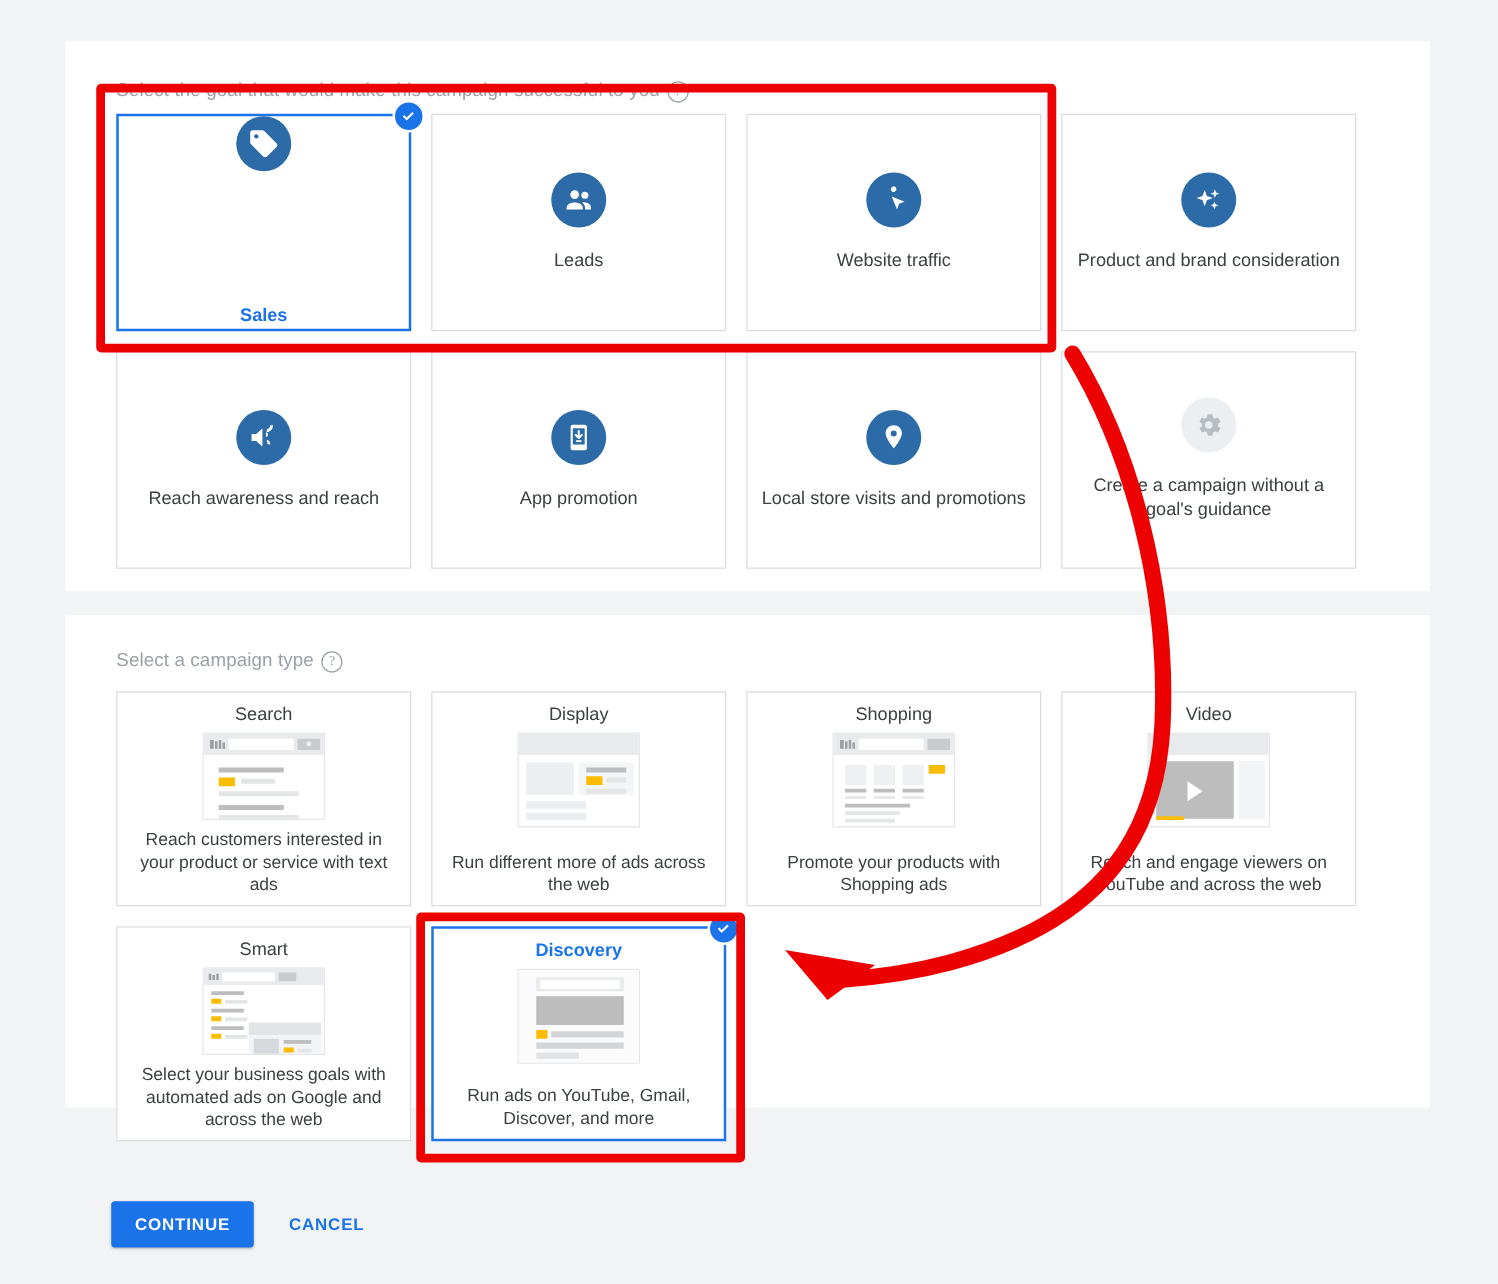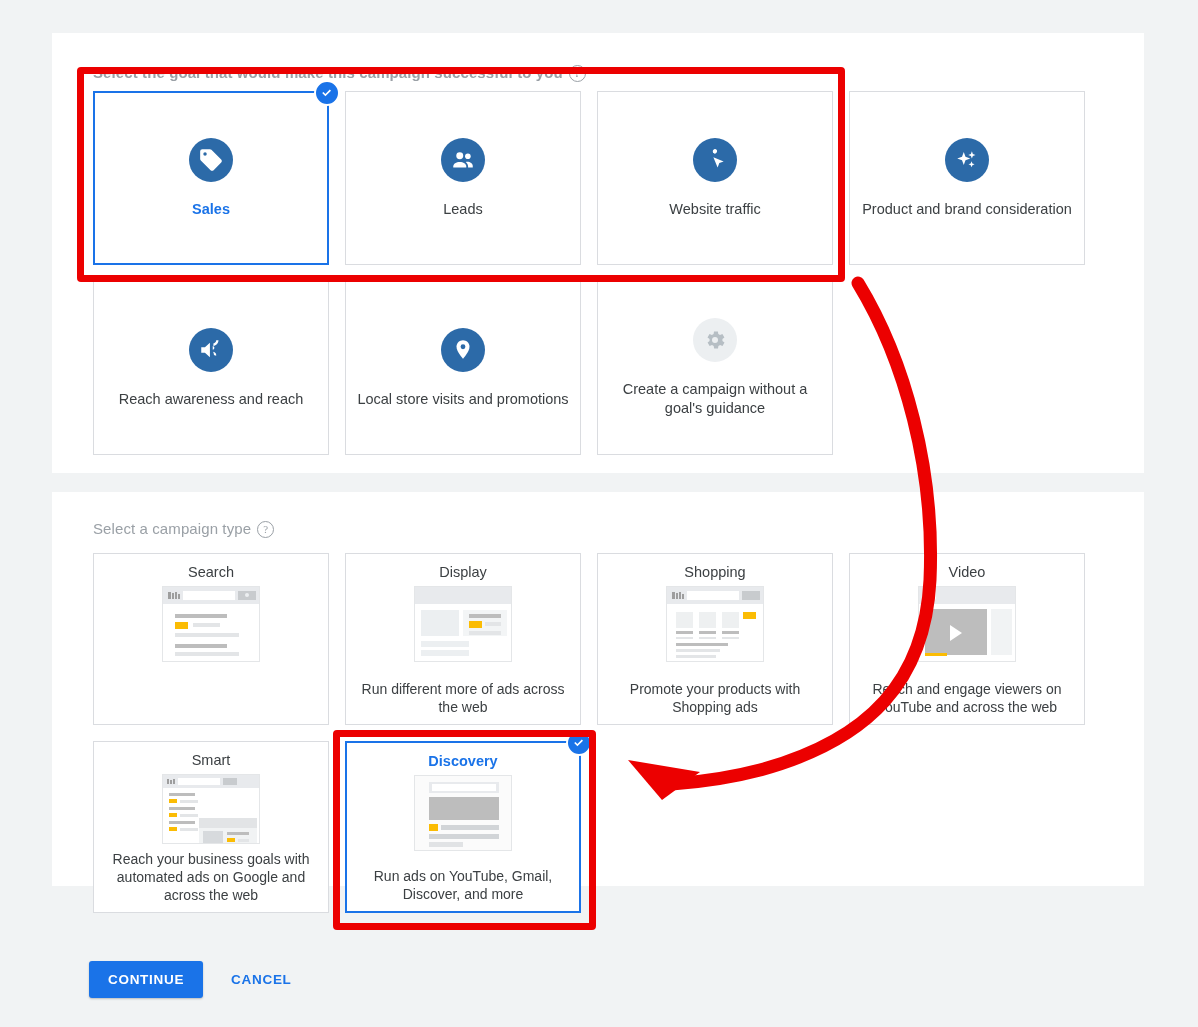--- a/index.html
+++ b/index.html
@@ -43,21 +43,21 @@
     height: 394px;
   }
 
   .section-heading {
     position: absolute;
     font-size: 15px;
     color: #9aa0a6;
     letter-spacing: .1px;
     white-space: nowrap;
   }
-  #goal-heading { left: 41px; top: 31px; font-weight: bold; }
+  #goal-heading { left: 41px; top: 31px; }
   #type-heading { left: 41px; top: 28px; }
 
   .help-icon {
     display: inline-block;
     width: 15px; height: 15px;
     border: 1.4px solid #9aa0a6;
     border-radius: 50%;
     font-size: 11px;
     line-height: 14px;
     text-align: center;
@@ -85,20 +85,21 @@
     background: #fff;
     display: flex;
     flex-direction: column;
     align-items: center;
     justify-content: center;
     box-sizing: border-box;
     cursor: pointer;
   }
   .goal-card.selected {
     border: 2px solid #1a73e8;
+    justify-content: space-between;
   }
   .goal-icon {
     width: 44px; height: 44px;
     border-radius: 50%;
     background: #2c6aa8;
     display: flex;
     align-items: center;
     justify-content: center;
     margin-bottom: 18px;
   }
@@ -323,20 +324,31 @@
           <svg width="26" height="26" viewBox="0 0 24 24">
             <path d="M3 9.5h3.4L11 5.4v13.2L6.4 14.5H3z" fill="#fff"></path>
             <path d="M13.6 8.2c.9.2 1.5.9 1.5 1.8s-.6 1.6-1.5 1.8z" fill="#fff"></path>
             <path d="M14.2 13.6c1.5.3 2.6 1.5 2.6 3 0 .3 0 .5-.1.8l-2.1-.8c.1-.2.1-.4.1-.6 0-.5-.2-.9-.5-1.2z" fill="#fff"></path>
             <path d="M14.2 8.2V6c1.5-.3 2.6-1.5 2.6-3h2.1c0 2.7-2 4.8-4.7 5.2z" fill="#fff"></path>
           </svg>
         </div>
         <div class="goal-label">Reach awareness and reach</div>
       </div>
 
+      <div class="goal-card">
+        <div class="goal-icon">
+          <svg width="26" height="26" viewBox="0 0 24 24">
+            <rect x="6" y="2.5" width="12" height="19" rx="1.6" fill="#fff"></rect>
+            <rect x="7.6" y="5.2" width="8.8" height="12" fill="#2c6aa8"></rect>
+            <path d="M12 7.2v5.2m0 0 2.2-2.2M12 12.4l-2.2-2.2" stroke="#fff" stroke-width="1.5" fill="none" stroke-linecap="round"></path>
+            <rect x="10" y="14" width="4" height="1.4" fill="#fff"></rect>
+          </svg>
+        </div>
+        <div class="goal-label">App promotion</div>
+      </div>
 
       <div class="goal-card">
         <div class="goal-icon">
           <svg width="26" height="26" viewBox="0 0 24 24">
             <path d="M12 3c-3.3 0-6 2.6-6 5.9 0 4.4 6 11.1 6 11.1s6-6.7 6-11.1C18 5.6 15.3 3 12 3z" fill="#fff"></path>
             <circle cx="12" cy="9" r="2.2" fill="#2c6aa8"></circle>
           </svg>
         </div>
         <div class="goal-label">Local store visits and promotions</div>
       </div>
@@ -373,20 +385,21 @@
           <div style="position:absolute;left:20px;top:4px;width:52px;height:9px;background:#fff;"></div>
           <div class="tb-dark" style="left:75px;top:4px;width:18px;height:9px;background:#c8cbce;"></div>
           <div class="tb-dark" style="left:82px;top:6px;width:4px;height:4px;border-radius:50%;background:#eceff1;"></div>
           <div class="tb-dark" style="left:12px;top:27px;width:52px;height:4px;"></div>
           <div class="tb-yellow" style="left:12px;top:35px;width:13px;height:7px;"></div>
           <div class="tb-line" style="left:30px;top:36px;width:27px;height:4px;background:#e3e5e7;"></div>
           <div class="tb-line" style="left:12px;top:46px;width:64px;height:4px;background:#e3e5e7;"></div>
           <div class="tb-dark" style="left:12px;top:57px;width:52px;height:4px;"></div>
           <div class="tb-line" style="left:12px;top:65px;width:64px;height:4px;background:#e3e5e7;"></div>
         </div>
+        <div class="type-desc">Reach customers interested in your product or service with text ads</div>
       </div>
 
       <div class="type-card">
         <div class="type-title">Display</div>
         <div class="thumb">
           <div class="tb-bar" style="left:0;top:0;right:0;height:17px;"></div>
           <div class="tb-block" style="left:6px;top:23px;width:38px;height:26px;"></div>
           <div class="tb-block" style="left:48px;top:23px;width:44px;height:26px;background:#f3f5f6;"></div>
           <div class="tb-dark" style="left:54px;top:27px;width:32px;height:4px;"></div>
           <div class="tb-yellow" style="left:54px;top:34px;width:13px;height:7px;"></div>
@@ -458,21 +471,21 @@
           <div class="tb-yellow" style="left:6px;top:52px;width:8px;height:4px;"></div>
           <div class="tb-line" style="left:17px;top:53px;width:18px;height:3px;background:#e3e5e7;"></div>
           <div class="tb-bar" style="left:36px;top:43px;width:58px;height:10px;background:#e2e4e6;"></div>
           <div style="position:absolute;left:36px;top:53px;width:58px;height:23px;background:#f1f3f4;"></div>
           <div class="tb-block" style="left:40px;top:56px;width:20px;height:14px;background:#d7dadd;"></div>
           <div class="tb-dark" style="left:64px;top:57px;width:22px;height:3px;"></div>
           <div class="tb-yellow" style="left:64px;top:63px;width:8px;height:4px;"></div>
           <div class="tb-line" style="left:75px;top:64px;width:11px;height:3px;background:#e3e5e7;"></div>
 
         </div>
-        <div class="type-desc">Reach your business goals with automated ads on Google and across the web</div>
+        <div class="type-desc">Select your business goals with automated ads on Google and across the web</div>
       </div>
 
       <div class="type-card selected">
         <div class="check-badge">
           <svg width="16" height="16" viewBox="0 0 16 16">
               <path d="M6.4 11.3 3.2 8.1l1.2-1.2 2 2 4.4-4.4 1.2 1.2z" fill="#fff"></path>
             </svg>
         </div>
         <div class="type-title">Discovery</div>
         <div class="thumb">

